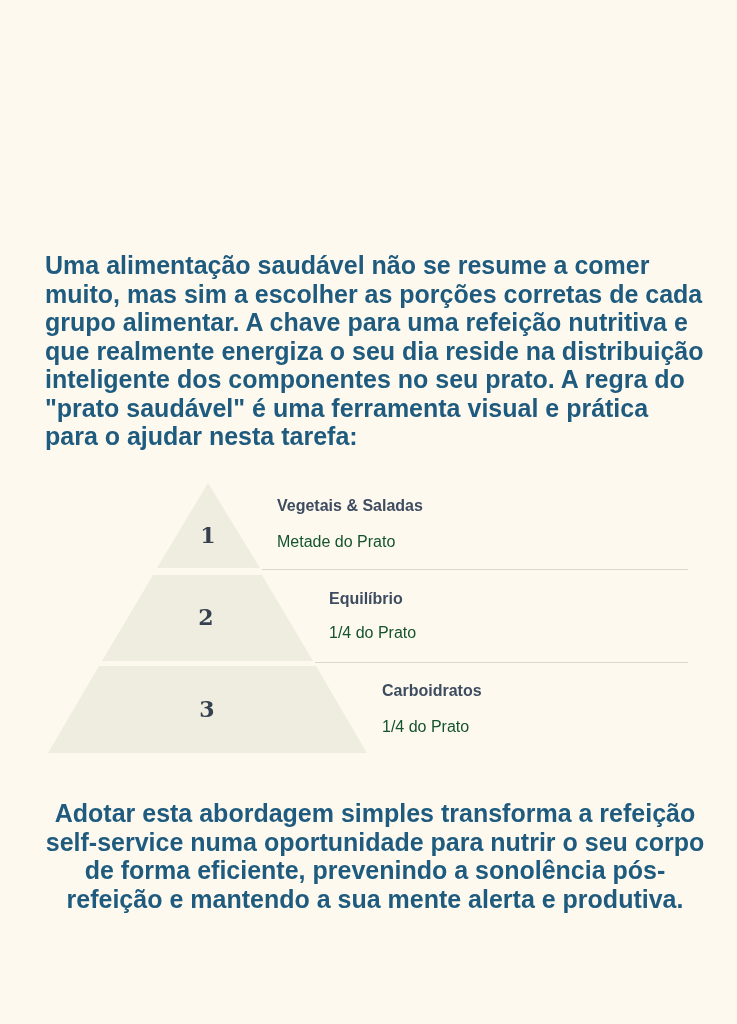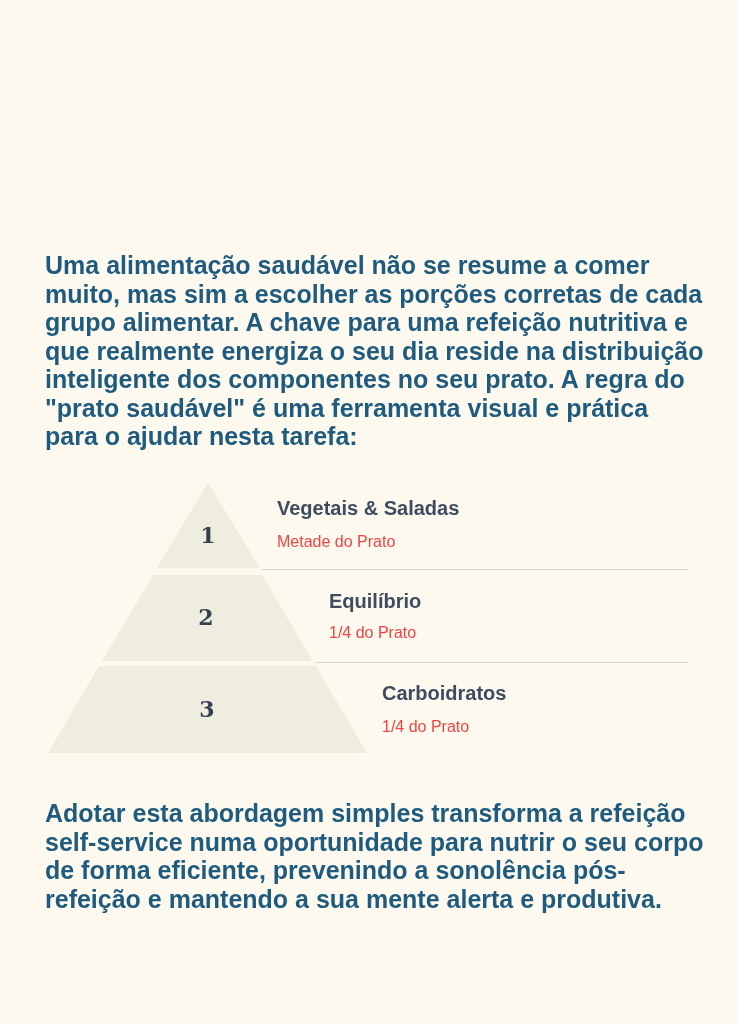--- a/index.html
+++ b/index.html
@@ -29,21 +29,21 @@
   .body-paragraph {
     position: absolute;
     left: 45px;
     width: 660px;
     font-size: 25px;
     line-height: 28.5px;
     font-weight: 600;
     color: #1E5B7E;
   }
   .intro { top: 226px; }
-  .conclusion { top: 774px; }
+  .conclusion { top: 774px; text-align: center; }
 
   
   .pyramid-band {
     position: absolute;
     background: #EFECE0;
   }
   .band-1 { left: 157px; top: 483px; width: 103px; height: 85px;
             clip-path: polygon(49.5% 0, 100% 100%, 0 100%); }
   .band-2 { left: 102px; top: 575px; width: 211px; height: 86px;
             clip-path: polygon(24.2% 0, 75.8% 0, 100% 100%, 0 100%); }
@@ -69,30 +69,30 @@
     position: absolute;
     height: 1px;
     background: #DBD8CD;
   }
   .divider-1 { left: 262px; top: 569px; width: 426px; }
   .divider-2 { left: 315px; top: 662px; width: 373px; }
 
   
   .food-label {
     position: absolute;
-    font-size: 20px;
+    font-size: 16px;
     font-weight: 600;
     color: #3E4C60;
     white-space: nowrap;
   }
   .portion-label {
     position: absolute;
     font-size: 16px;
     font-weight: 400;
-    color: #ef4444;
+    color: #14532d;
     white-space: nowrap;
   }
   .label-1   { left: 277px; top: 497px; }
   .portion-1 { left: 277px; top: 533px; }
   .label-2   { left: 329px; top: 590px; }
   .portion-2 { left: 329px; top: 624px; }
   .label-3   { left: 382px; top: 682px; }
   .portion-3 { left: 382px; top: 718px; }
 </style>
 </head>

